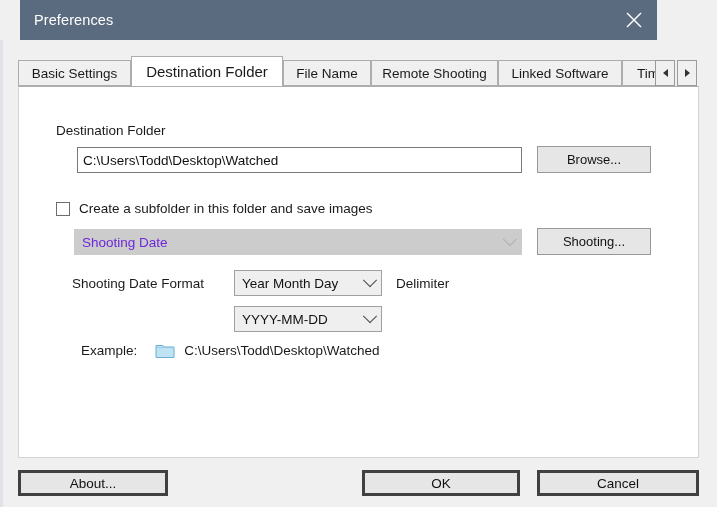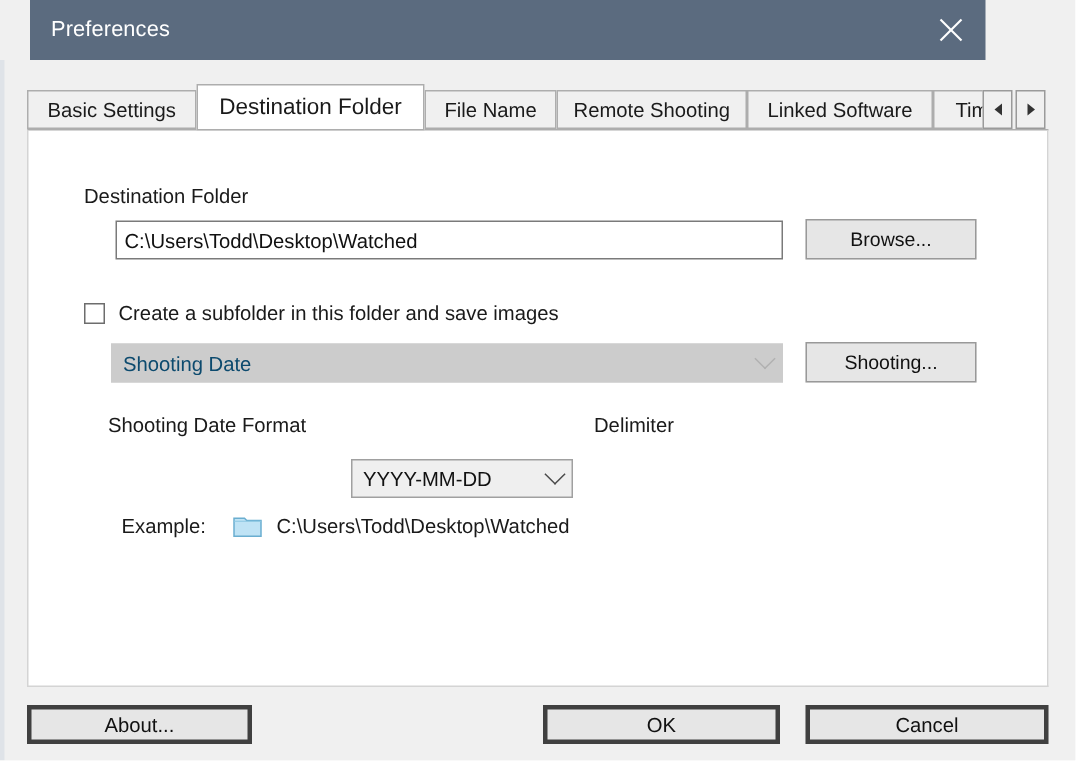--- a/index.html
+++ b/index.html
@@ -232,21 +232,21 @@
     width: 9px;
     height: 9px;
     border-right: 1.6px solid #4a4a4a;
     border-bottom: 1.6px solid #4a4a4a;
     transform: rotate(45deg) translate(-2px, -2px);
   }
   .combo.disabled {
     background: #cccccc;
     border-color: #cccccc;
   }
-  .combo.disabled .cval { color: #0c4a6e; }
+  .combo.disabled .cval { color: #6d28d9; }
   .combo.disabled .chev {
     border-right-color: #b0b0b0;
     border-bottom-color: #b0b0b0;
   }
 
   
   #example-row {
     position: absolute;
     left: 62px;
     top: 255px;
@@ -349,20 +349,26 @@
         <span class="cval">Shooting Date</span>
         <span class="carrow">
             <span class="chev"></span>
           </span>
       </div>
 
       <div class="btn" style="left:518px; top:141px; width:114px; height:27px;">Shooting...</div>
 
       <div class="field-label" style="left:53px; top:189px;">Shooting Date Format</div>
 
+      <div class="combo" style="left:215px; top:183px; width:148px; height:26px;">
+        <span class="cval">Year Month Day</span>
+        <span class="carrow">
+            <span class="chev"></span>
+          </span>
+      </div>
 
       <div class="field-label" style="left:377px; top:189px;">Delimiter</div>
 
 
       <div class="combo" style="left:215px; top:219px; width:148px; height:26px;">
         <span class="cval">YYYY-MM-DD</span>
         <span class="carrow">
             <span class="chev"></span>
           </span>
       </div>

